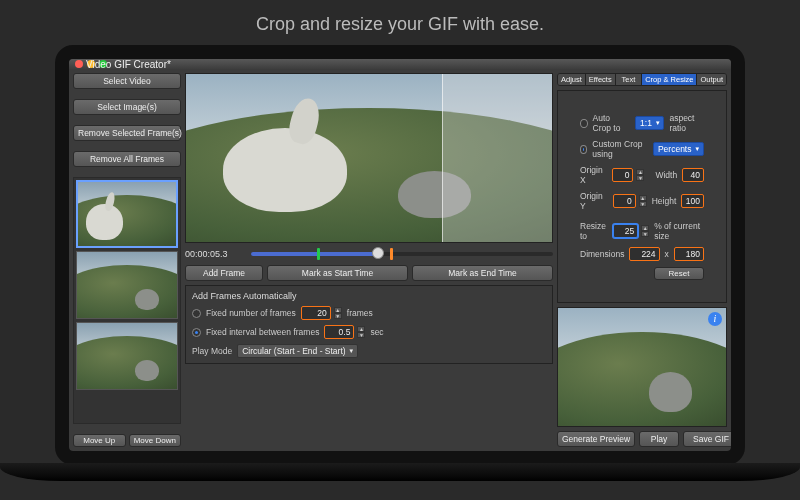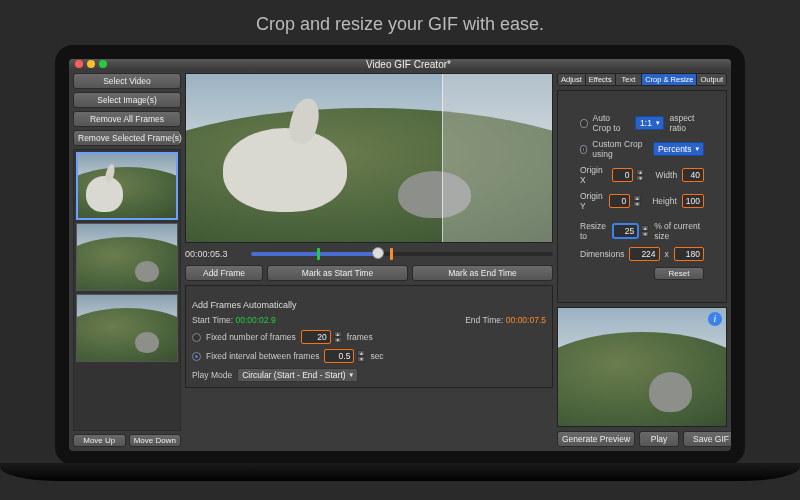--- a/index.html
+++ b/index.html
@@ -63,37 +63,36 @@
   .traffic span {
     width: 8px; height: 8px; border-radius: 50%;
     display: inline-block;
   }
   .red { background: #ff5f56; }
   .yellow { background: #ffbd2e; }
   .green { background: #27c93f; }
   .titlebar .title {
     position: absolute;
     left: 0; right: 0;
-    text-align: center;
     font-size: 10px;
     color: #eee;
     margin-left: 17px;
   }
   .content {
     flex: 1;
     display: flex;
     padding: 4px;
     gap: 4px;
   }
   
   .sidebar {
     width: 108px;
     display: flex;
     flex-direction: column;
-    gap: 3px;
+    gap: 10px;
   }
   .btn {
     background: linear-gradient(#6a6a6a,#555);
     border: 1px solid #2a2a2a;
     border-radius: 3px;
     color: #eee;
     font-size: 8.5px;
     padding: 2px 4px;
     text-align: center;
     cursor: pointer;
@@ -199,21 +198,20 @@
     background: #3a3a3a;
     padding: 5px 6px;
     display: flex;
     flex-direction: column;
     gap: 5px;
     font-size: 8.5px;
   }
   .auto-panel .section-title {
     color: #ddd;
     font-size: 9px;
-    margin-top: 9px;
   }
   .row {
     display: flex;
     align-items: center;
     gap: 5px;
   }
   .row.spread { justify-content: space-between; }
   .radio {
     width: 9px; height: 9px;
     border-radius: 50%;
@@ -357,22 +355,22 @@
         <span class="green"></span>
       </div>
       <div class="title">Video GIF Creator*</div>
     </div>
 
     <div class="content">
 
       <div class="sidebar">
         <div class="btn">Select Video</div>
         <div class="btn">Select Image(s)</div>
+        <div class="btn">Remove Selected Frame(s)</div>
         <div class="btn">Remove All Frames</div>
-        <div class="btn">Remove Selected Frame(s)</div>
 
         <div class="thumb-list">
           <div class="thumb selected">
             <div class="scene-sky"></div>
               <div class="scene-hill"></div>
               <div class="scene-bunny"></div>
           </div>
           <div class="thumb v2">
             <div class="scene-sky"></div>
               <div class="scene-hill"></div>
@@ -412,30 +410,20 @@
 
         <div class="btn-row">
           <div class="btn" style="flex:0 0 78px">Add Frame</div>
           <div class="btn">Mark as Start Time</div>
           <div class="btn">Mark as End Time</div>
         </div>
 
         <div class="auto-panel">
           <div class="section-title">Add Frames Automatically</div>
 
-          <div class="row spread">
-            <span>
-              <span class="label-inline">Start Time:</span>
-              <span class="green-text">00:00:02.9</span>
-            </span>
-            <span>
-              <span class="label-inline">End Time:</span>
-              <span class="orange-text">00:00:07.5</span>
-            </span>
-          </div>
 
           <div class="row">
             <span class="radio"></span>
             <span>Fixed number of frames</span>
             <span class="numbox">20</span>
             <span class="stepper">
                 <span>▲</span>
                 <span>▼</span>
               </span>
             <span>frames</span>
@@ -503,21 +491,21 @@
             <span class="numbox">40</span>
           </div>
 
           <div class="row">
             <span style="width:42px">Origin Y</span>
             <span class="numbox">0</span>
             <span class="stepper">
                 <span>▲</span>
                 <span>▼</span>
               </span>
-            <span style="width:32px;margin-left:6px">Height</span>
+            <span style="width:32px;">Height</span>
             <span class="numbox">100</span>
           </div>
 
           <div class="row" style="margin-top:4px">
             <span>Resize to</span>
             <span class="numbox hl">25</span>
             <span class="stepper">
                 <span>▲</span>
                 <span>▼</span>
               </span>

